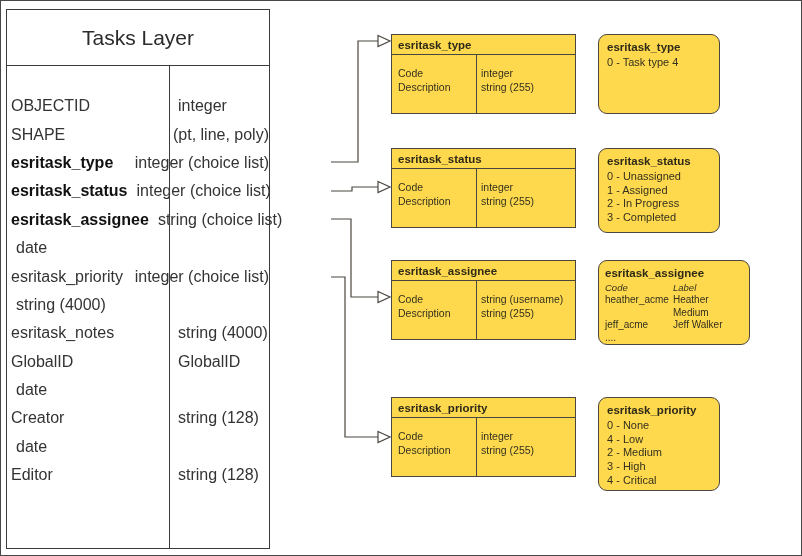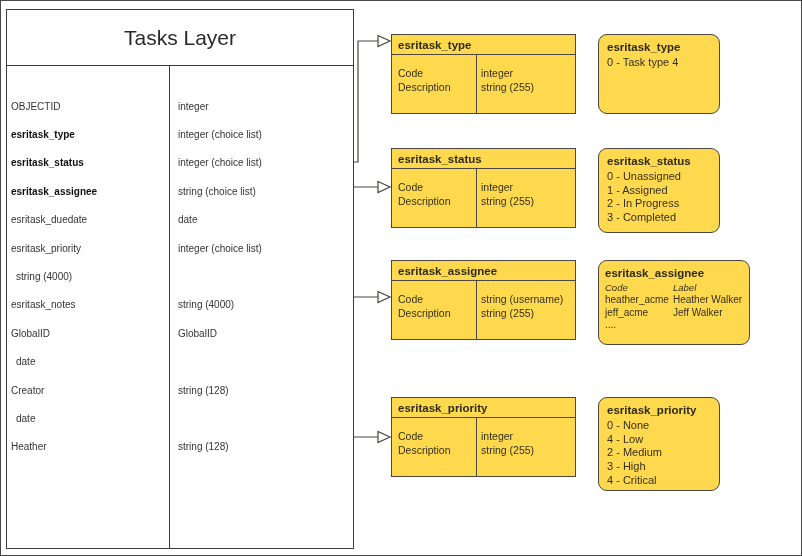--- a/index.html
+++ b/index.html
@@ -5,33 +5,33 @@
   * { box-sizing: border-box; margin: 0; padding: 0; }
   html, body { background: #ffffff; }
   body { font-family: "Liberation Sans", sans-serif; color: #333; }
   .canvas {
     position: relative; width: 802px; height: 556px;
     background: #ffffff; border: 1px solid #474747; overflow: hidden;
   }
 
   
   .main-table {
-    position: absolute; left: 5px; top: 8px; width: 348px; height: 540px;
+    position: absolute; left: 5px; top: 8px; width: 264px; height: 540px;
     background: #fff; border: 1.5px solid #3b3b3b;
   }
   .main-header {
     height: 56px; display: flex; align-items: center; justify-content: center;
     border-bottom: 1.5px solid #3b3b3b; font-size: 21px; color: #2b2b2b;
   }
   .col-divider {
     position: absolute; top: 56px; bottom: 0; left: 162px; width: 0;
     border-left: 1.5px solid #3b3b3b;
   }
   .main-rows { padding-top: 26px; }
-  .row { display: flex; height: 28.4px; align-items: center; font-size: 10px; color: #333; white-space: nowrap; }
+  .row { display: flex; height: 28.4px; align-items: center; font-size: 16px; color: #333; white-space: nowrap; }
   .row .fname { width: 162px; padding-left: 4px; }
   .row .ftype { padding-left: 9px; }
   .row.bold .fname { font-weight: 700; color: #111; }
 
   
   .connectors { position: absolute; left: 0; top: 0; pointer-events: none; }
 
   
   .schema {
     position: absolute; left: 390px; width: 185px; height: 80px;
@@ -81,34 +81,37 @@
   </svg>
 
   <div class="main-table">
     <div class="main-header">Tasks Layer</div>
     <div class="col-divider"></div>
     <div class="main-rows">
       <div class="row">
         <span class="fname">OBJECTID</span>
         <span class="ftype">integer</span>
       </div>
+      <div class="row">
+        <span class="fname">SHAPE</span>
+        <span class="ftype">(pt, line, poly)</span>
+      </div>
       <div class="row bold">
         <span class="fname">esritask_type</span>
         <span class="ftype">integer (choice list)</span>
       </div>
       <div class="row bold">
         <span class="fname">esritask_status</span>
         <span class="ftype">integer (choice list)</span>
       </div>
       <div class="row bold">
         <span class="fname">esritask_assignee</span>
         <span class="ftype">string (choice list)</span>
       </div>
       <div class="row">
-        <span class="fname">esritask_duedate</span>
         <span class="ftype">date</span>
       </div>
       <div class="row">
         <span class="fname">esritask_priority</span>
         <span class="ftype">integer (choice list)</span>
       </div>
       <div class="row">
         <span class="ftype">string (4000)</span>
       </div>
       <div class="row">
@@ -123,21 +126,21 @@
         <span class="ftype">date</span>
       </div>
       <div class="row">
         <span class="fname">Creator</span>
         <span class="ftype">string (128)</span>
       </div>
       <div class="row">
         <span class="ftype">date</span>
       </div>
       <div class="row">
-        <span class="fname">Heather</span>
+        <span class="fname">Editor</span>
         <span class="ftype">string (128)</span>
       </div>
     </div>
   </div>
 
   <div class="schema" style="top:33px">
     <div class="s-title">esritask_type</div>
     <div class="s-body">
       <div class="s-left">
         <div>Code</div>
@@ -204,21 +207,21 @@
     <div class="v-item">2 - In Progress</div>
     <div class="v-item">3 - Completed</div>
   </div>
 
   <div class="valuebox" style="top:259px; width:152px; height:85px; padding:6px">
     <div class="v-title">esritask_assignee</div>
     <div class="assignee-grid">
       <div class="hdr">Code</div>
       <div class="hdr">Label</div>
       <div>heather_acme</div>
-      <div>Heather Walker</div>
+      <div>Heather Medium</div>
       <div>jeff_acme</div>
       <div>Jeff Walker</div>
       <div class="span2">....</div>
     </div>
   </div>
 
   <div class="valuebox" style="top:396px; width:122px; height:94px">
     <div class="v-title">esritask_priority</div>
     <div class="v-item">0 - None</div>
     <div class="v-item">4 - Low</div>

